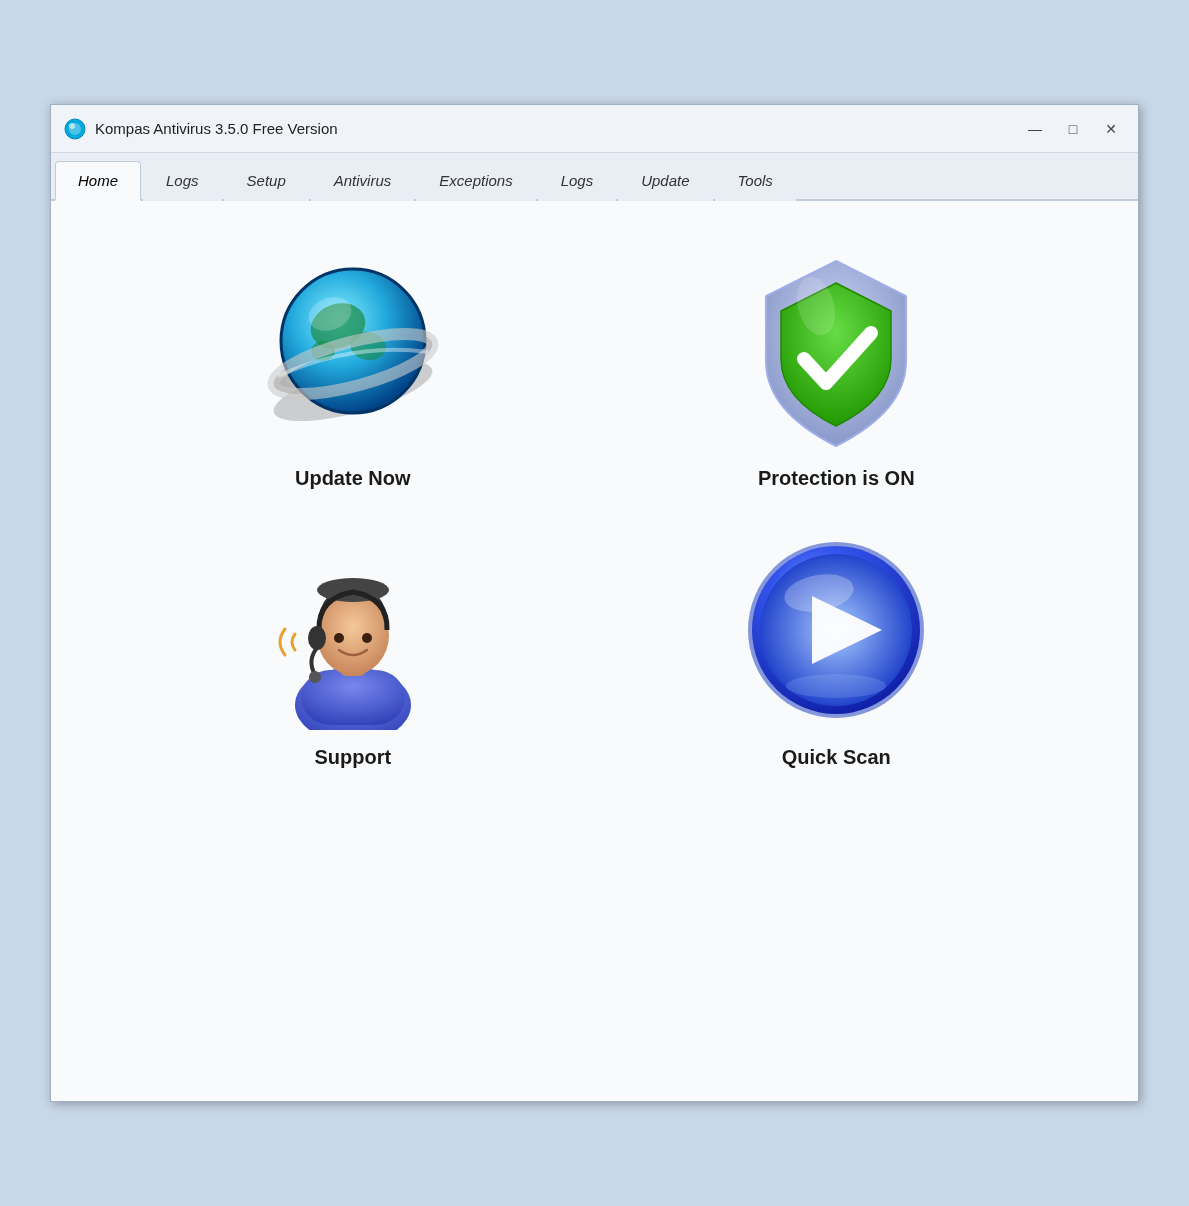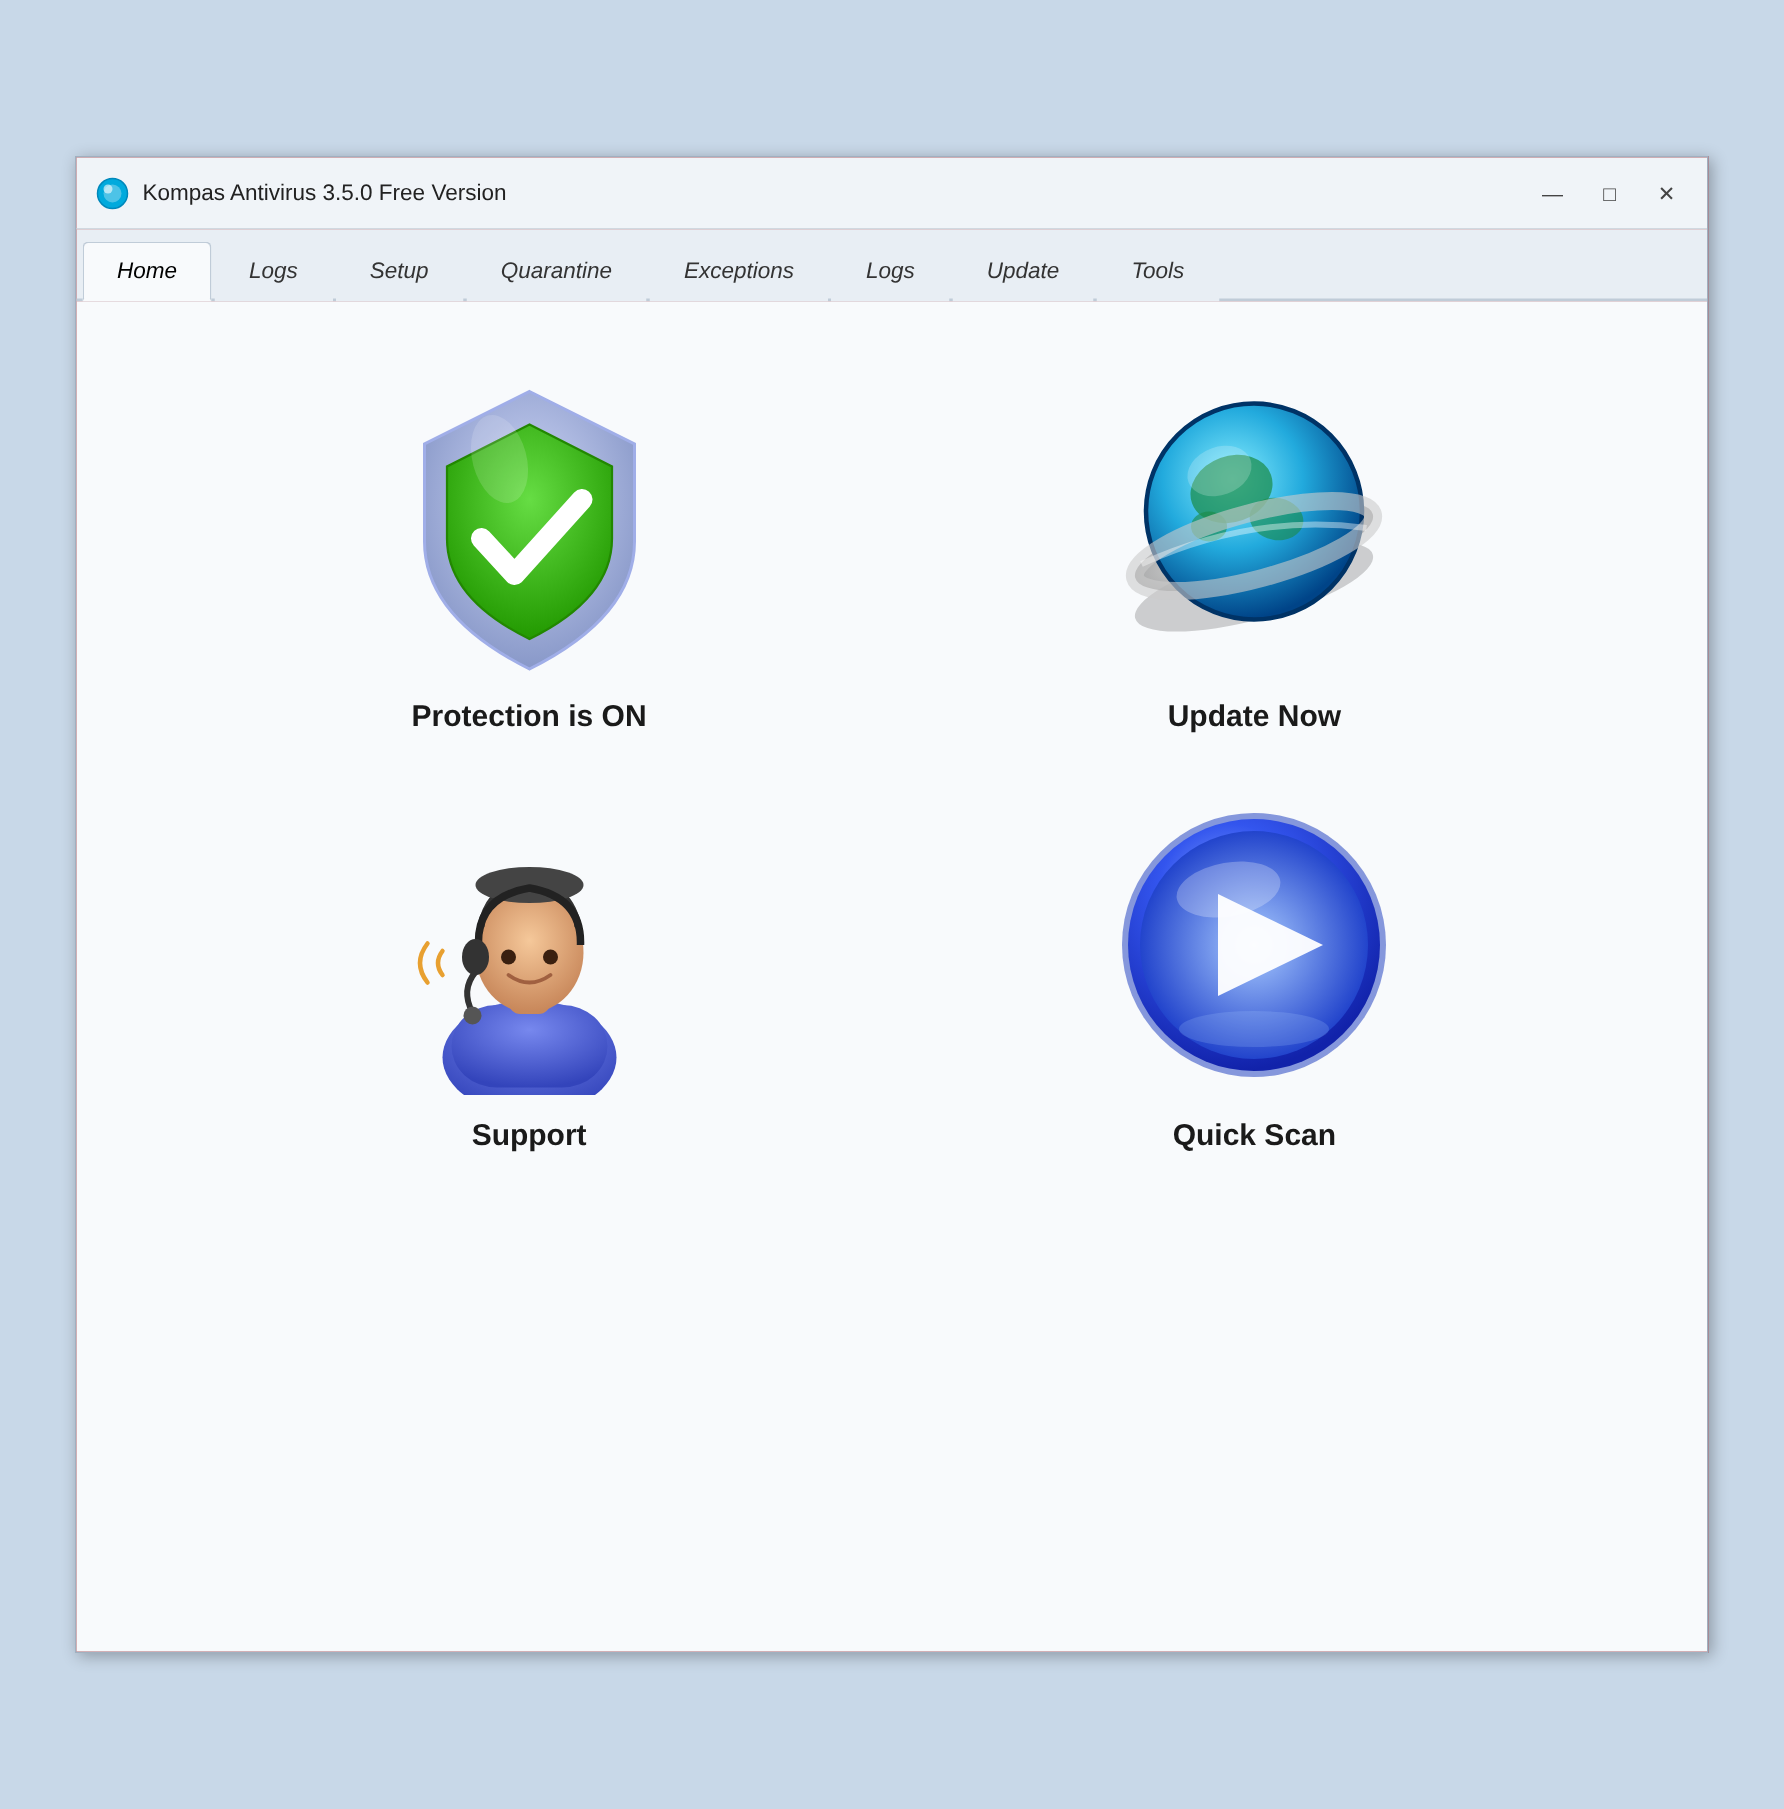--- a/index.html
+++ b/index.html
@@ -150,56 +150,29 @@
       <button class="titlebar-btn">—</button>
       <button class="titlebar-btn">□</button>
       <button class="titlebar-btn close">✕</button>
     </div>
   </div>
 
   <div class="tabbar">
     <div class="tab active">Home</div>
     <div class="tab">Logs</div>
     <div class="tab">Setup</div>
-    <div class="tab">Quarantine</div>
+    <div class="tab">Antivirus</div>
     <div class="tab">Exceptions</div>
     <div class="tab">Logs</div>
     <div class="tab">Update</div>
     <div class="tab">Tools</div>
   </div>
 
   <div class="content">
     <div class="grid">
-
-      <div class="grid-item">
-        <div class="icon-container">
-          <svg width="180" height="200" viewBox="0 0 180 200">
-
-            <defs>
-              <radialGradient id="shieldOuter" cx="50%" cy="40%" r="60%">
-                <stop offset="0%" stop-color="#d0d8f8"></stop>
-                <stop offset="100%" stop-color="#8898c8"></stop>
-              </radialGradient>
-              <radialGradient id="shieldInner" cx="50%" cy="35%" r="65%">
-                <stop offset="0%" stop-color="#66dd44"></stop>
-                <stop offset="100%" stop-color="#229900"></stop>
-              </radialGradient>
-            </defs>
-
-            <path d="M90 10 L160 45 L160 110 Q160 160 90 195 Q20 160 20 110 L20 45 Z" fill="url(#shieldOuter)" stroke="#a0aee8" stroke-width="2"></path>
-
-            <path d="M90 32 L145 60 L145 108 Q145 148 90 175 Q35 148 35 108 L35 60 Z" fill="url(#shieldInner)" stroke="#228800" stroke-width="1.5"></path>
-
-            <polyline points="58,108 80,132 125,82" fill="none" stroke="white" stroke-width="14" stroke-linecap="round" stroke-linejoin="round"></polyline>
-
-            <ellipse cx="70" cy="55" rx="18" ry="30" fill="white" opacity="0.15" transform="rotate(-15,70,55)"></ellipse>
-          </svg>
-        </div>
-        <span class="icon-label">Protection is ON</span>
-      </div>
 
       <div class="grid-item">
         <div class="icon-container">
           <svg width="190" height="190" viewBox="0 0 190 190">
             <defs>
               <radialGradient id="globeGrad" cx="40%" cy="35%" r="65%">
                 <stop offset="0%" stop-color="#88eeff"></stop>
                 <stop offset="50%" stop-color="#22aadd"></stop>
                 <stop offset="100%" stop-color="#004488"></stop>
               </radialGradient>
@@ -225,20 +198,47 @@
             <ellipse cx="95" cy="108" rx="82" ry="22" fill="none" stroke="#cccccc" stroke-width="12" opacity="0.6" transform="rotate(-15,95,108)"></ellipse>
             <path d="M 20 120 Q 95 86 170 96" fill="none" stroke="white" stroke-width="4" opacity="0.4"></path>
           </svg>
         </div>
         <span class="icon-label">Update Now</span>
       </div>
 
       <div class="grid-item">
         <div class="icon-container">
           <svg width="180" height="200" viewBox="0 0 180 200">
+
+            <defs>
+              <radialGradient id="shieldOuter" cx="50%" cy="40%" r="60%">
+                <stop offset="0%" stop-color="#d0d8f8"></stop>
+                <stop offset="100%" stop-color="#8898c8"></stop>
+              </radialGradient>
+              <radialGradient id="shieldInner" cx="50%" cy="35%" r="65%">
+                <stop offset="0%" stop-color="#66dd44"></stop>
+                <stop offset="100%" stop-color="#229900"></stop>
+              </radialGradient>
+            </defs>
+
+            <path d="M90 10 L160 45 L160 110 Q160 160 90 195 Q20 160 20 110 L20 45 Z" fill="url(#shieldOuter)" stroke="#a0aee8" stroke-width="2"></path>
+
+            <path d="M90 32 L145 60 L145 108 Q145 148 90 175 Q35 148 35 108 L35 60 Z" fill="url(#shieldInner)" stroke="#228800" stroke-width="1.5"></path>
+
+            <polyline points="58,108 80,132 125,82" fill="none" stroke="white" stroke-width="14" stroke-linecap="round" stroke-linejoin="round"></polyline>
+
+            <ellipse cx="70" cy="55" rx="18" ry="30" fill="white" opacity="0.15" transform="rotate(-15,70,55)"></ellipse>
+          </svg>
+        </div>
+        <span class="icon-label">Protection is ON</span>
+      </div>
+
+      <div class="grid-item">
+        <div class="icon-container">
+          <svg width="180" height="200" viewBox="0 0 180 200">
             <defs>
               <radialGradient id="skinGrad" cx="50%" cy="40%" r="60%">
                 <stop offset="0%" stop-color="#f5c89a"></stop>
                 <stop offset="100%" stop-color="#c8875a"></stop>
               </radialGradient>
               <radialGradient id="bodyGrad" cx="50%" cy="30%" r="70%">
                 <stop offset="0%" stop-color="#7788ee"></stop>
                 <stop offset="100%" stop-color="#3344bb"></stop>
               </radialGradient>
             </defs>

